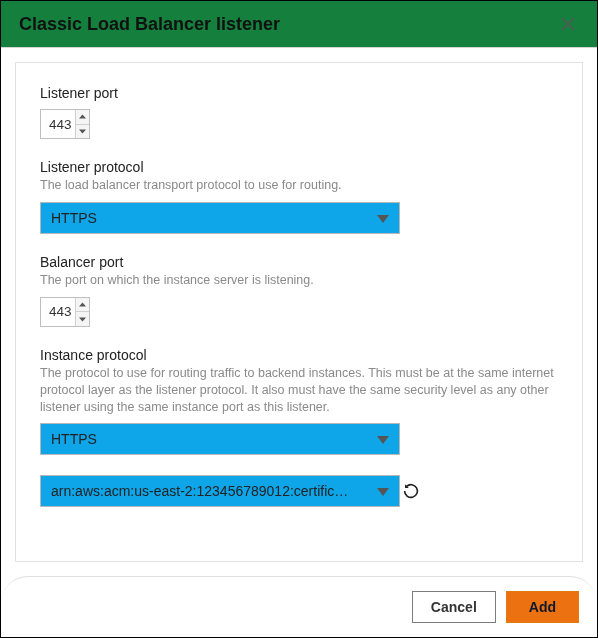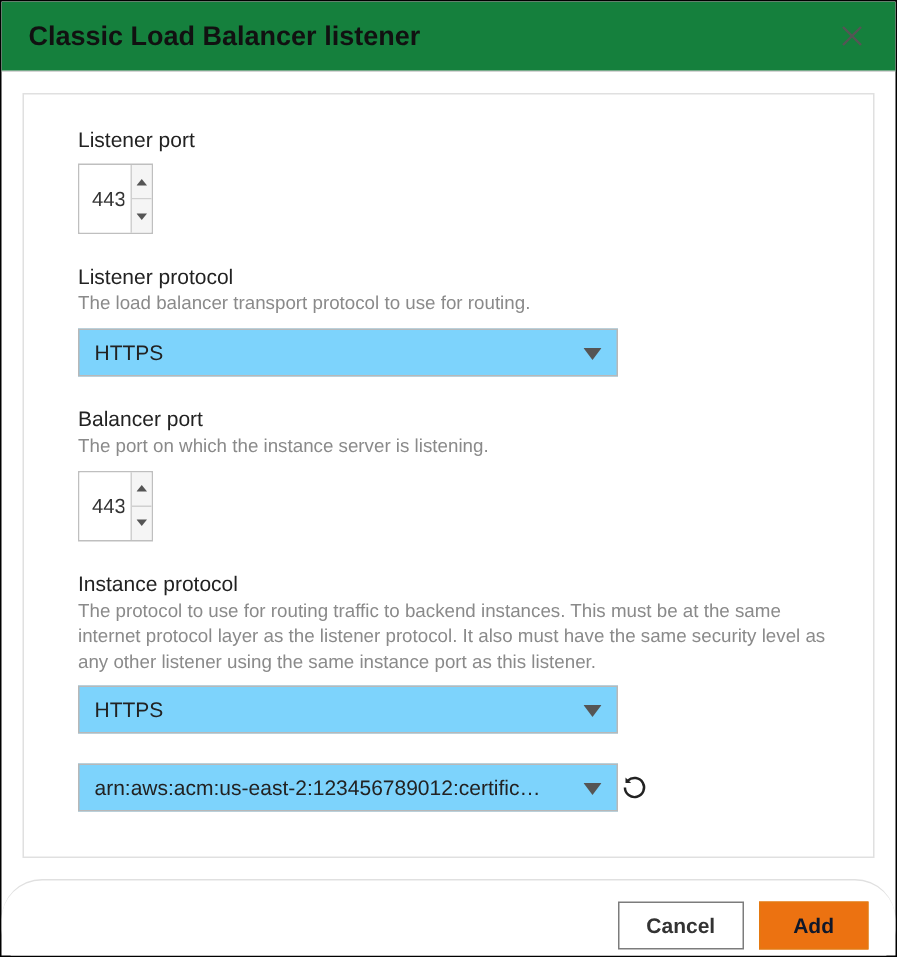--- a/index.html
+++ b/index.html
@@ -43,21 +43,21 @@
 
   
   .body {
     flex: 1;
     padding: 14px;
     display: flex;
     flex-direction: column;
   }
   .card {
     border: 1px solid #e0e0e0;
-    padding: 22px 22px 30px 36px;
+    padding: 22px 22px 30px 24px;
     flex: 1;
   }
 
   .field { margin-bottom: 20px; }
   .field:last-child { margin-bottom: 0; }
   .field-label {
     font-size: 14px;
     color: #222;
     margin-bottom: 2px;
   }
@@ -67,21 +67,21 @@
     line-height: 1.35;
     margin-bottom: 8px;
   }
   .field-label.standalone { margin-bottom: 8px; }
 
   
   .num-wrap {
     display: inline-flex;
     align-items: stretch;
     border: 1px solid #bfbfbf;
-    height: 47px;
+    height: 30px;
     background: #fff;
   }
   .num-input {
     border: none;
     outline: none;
     width: 34px;
     padding: 0 4px 0 8px;
     font-size: 13.5px;
     color: #333;
     font-family: inherit;
@@ -103,21 +103,21 @@
   .spin-btn:first-child { border-bottom: 1px solid #d0d0d0; }
   .spin-btn svg { width: 7px; height: 5px; fill: #555; }
 
   
   .select {
     border: 1px solid #b8b8b8;
     height: 32px;
     display: flex;
     align-items: center;
     padding: 0 10px;
-    background: #7dd3fc;
+    background: #0ea5e9;
     cursor: pointer;
     font-size: 14px;
     color: #222;
   }
   .select.wide { width: 360px; }
   .select-text {
     flex: 1;
     white-space: nowrap;
     overflow: hidden;
     text-overflow: ellipsis;

